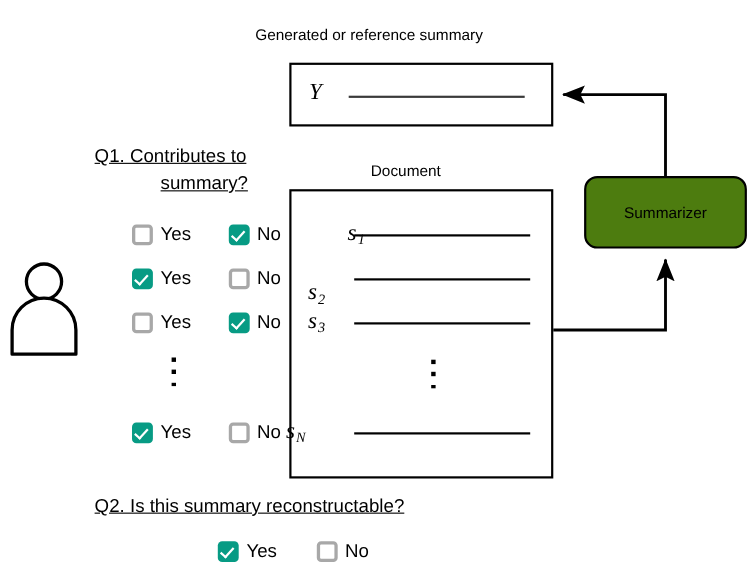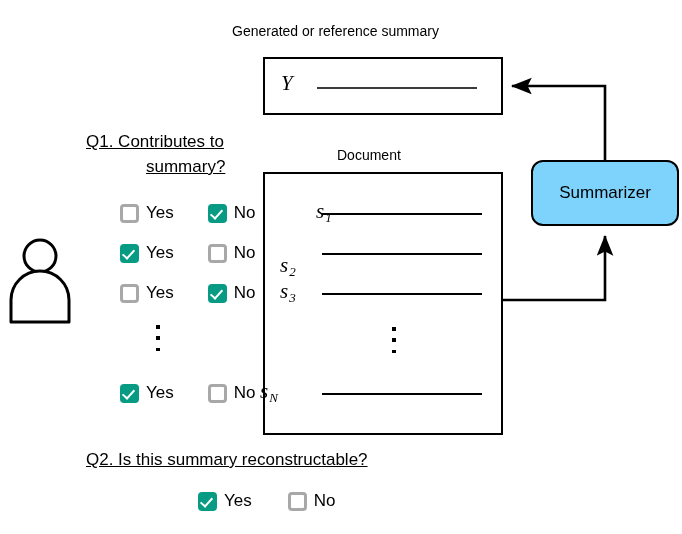--- a/index.html
+++ b/index.html
@@ -37,26 +37,26 @@
 
   
   .box {
     border: 2.5px solid #000;
     background: #fff;
     box-sizing: border-box;
   }
   .rounded-box {
     border: 2.5px solid #000;
     border-radius: 12px;
-    background: #7dd3fc;
+    background: #4d7c0f;
     box-sizing: border-box;
     display: flex;
     align-items: center;
     justify-content: center;
-    font-size: 17px;
+    font-size: 14px;
   }
 
   
   .mathlabel {
     font-family: "Liberation Serif", serif;
     font-style: italic;
     font-size: 21px;
     line-height: 1;
     white-space: nowrap;
   }

